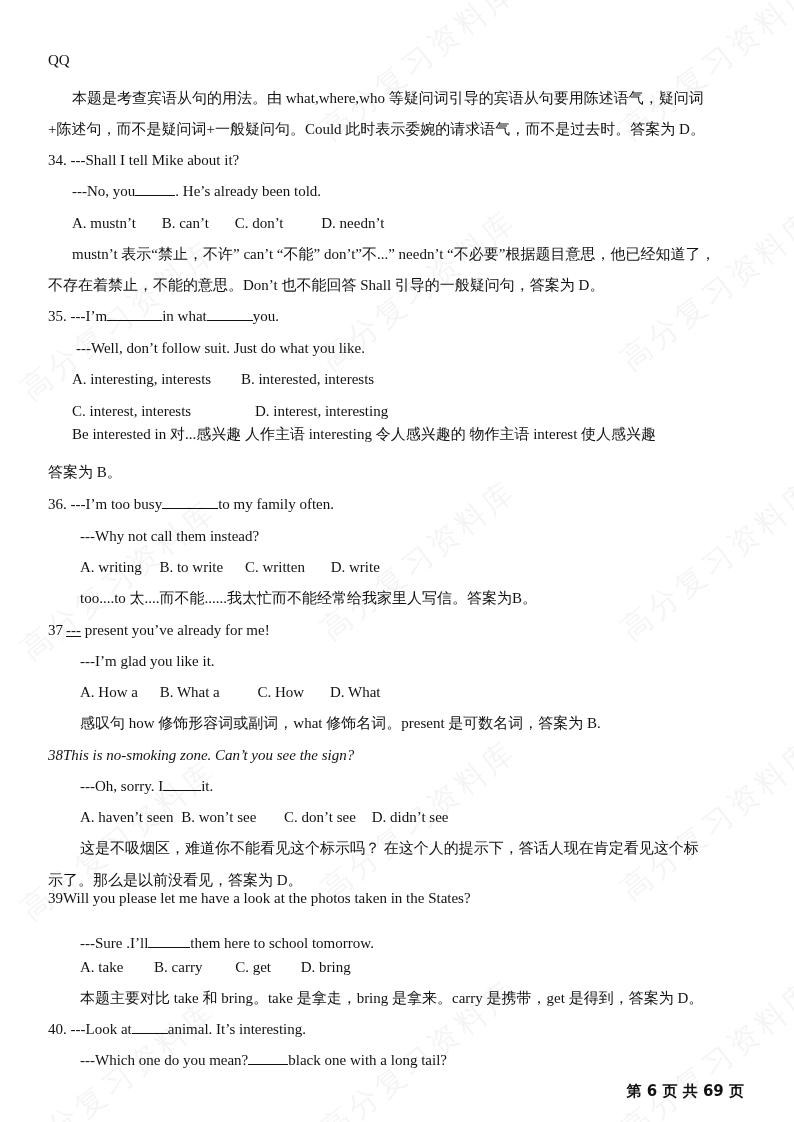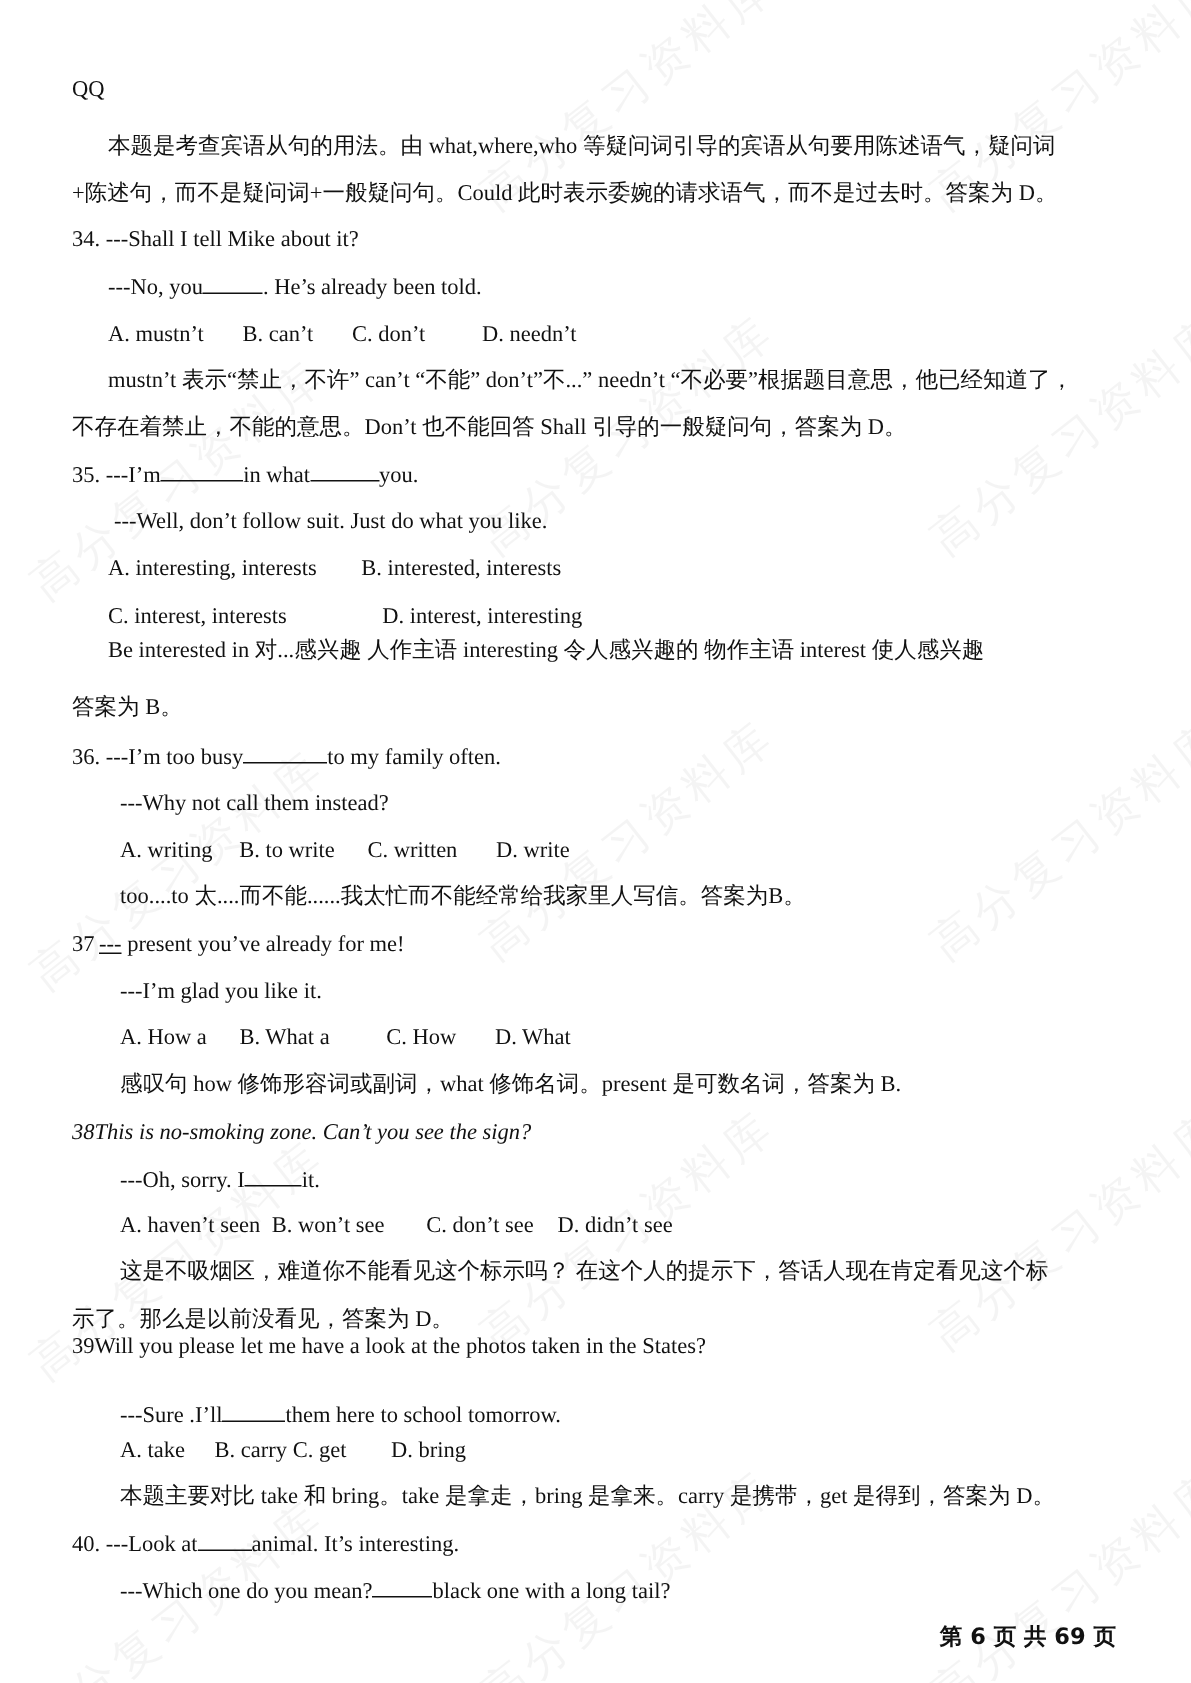--- a/index.html
+++ b/index.html
@@ -112,22 +112,22 @@
 <div class="line ind2" style="top:838px;">这是不吸烟区，难道你不能看见这个标示吗？ 在这个人的提示下，答话人现在肯定看见这个标</div>
 <div class="line q" style="top:870px;">示了。那么是以前没看见，答案为 D。</div>
 
 <div class="line q" style="top:888px;">
   <span>39</span><span>Will you please let me have a look at the photos taken in the States?</span>
 </div>
 <div class="line ind2" style="top:933px;">
   <span>---Sure .I’ll</span><span class="blank" style="width:42px"></span><span>them here to school tomorrow.</span>
 </div>
 <div class="line ind2 opts" style="top:957px;">
-  <span style="margin-right:16px">A. take</span>
-  <span style="margin-right:0">B. carry</span>
+  <span style="margin-right:27px">A. take</span>
+  <span style="margin-right:29px">B. carry</span>
   <span style="margin-right:26px">C. get</span>
   <span>D. bring</span>
 </div>
 <div class="line ind2" style="top:988px;">本题主要对比 take 和 bring。take 是拿走，bring 是拿来。carry 是携带，get 是得到，答案为 D。</div>
 
 <div class="line q" style="top:1019px;">
   <span>40.</span>
   <span>---Look at</span><span class="blank" style="width:36px"></span><span>animal. It’s interesting.</span>
 </div>
 <div class="line ind2" style="top:1050px;">

